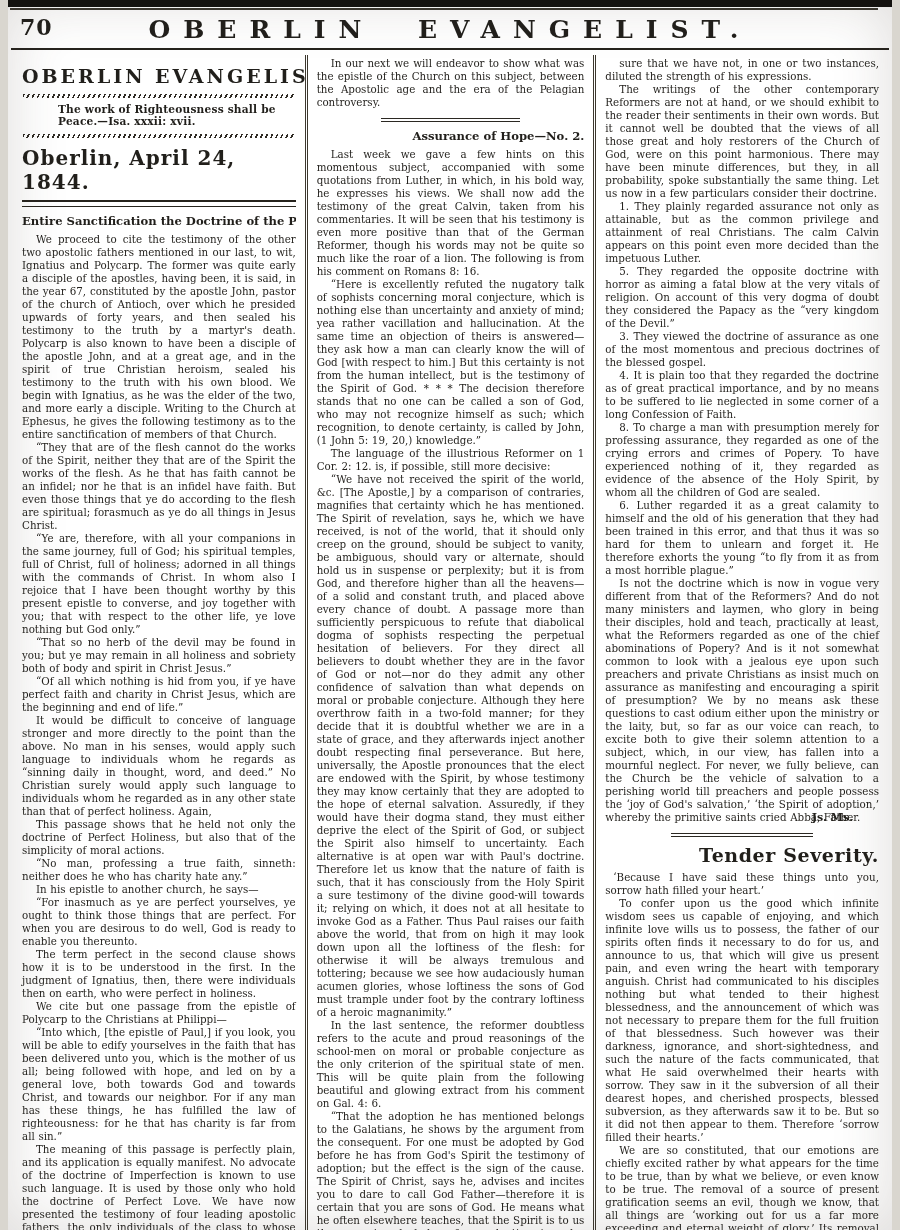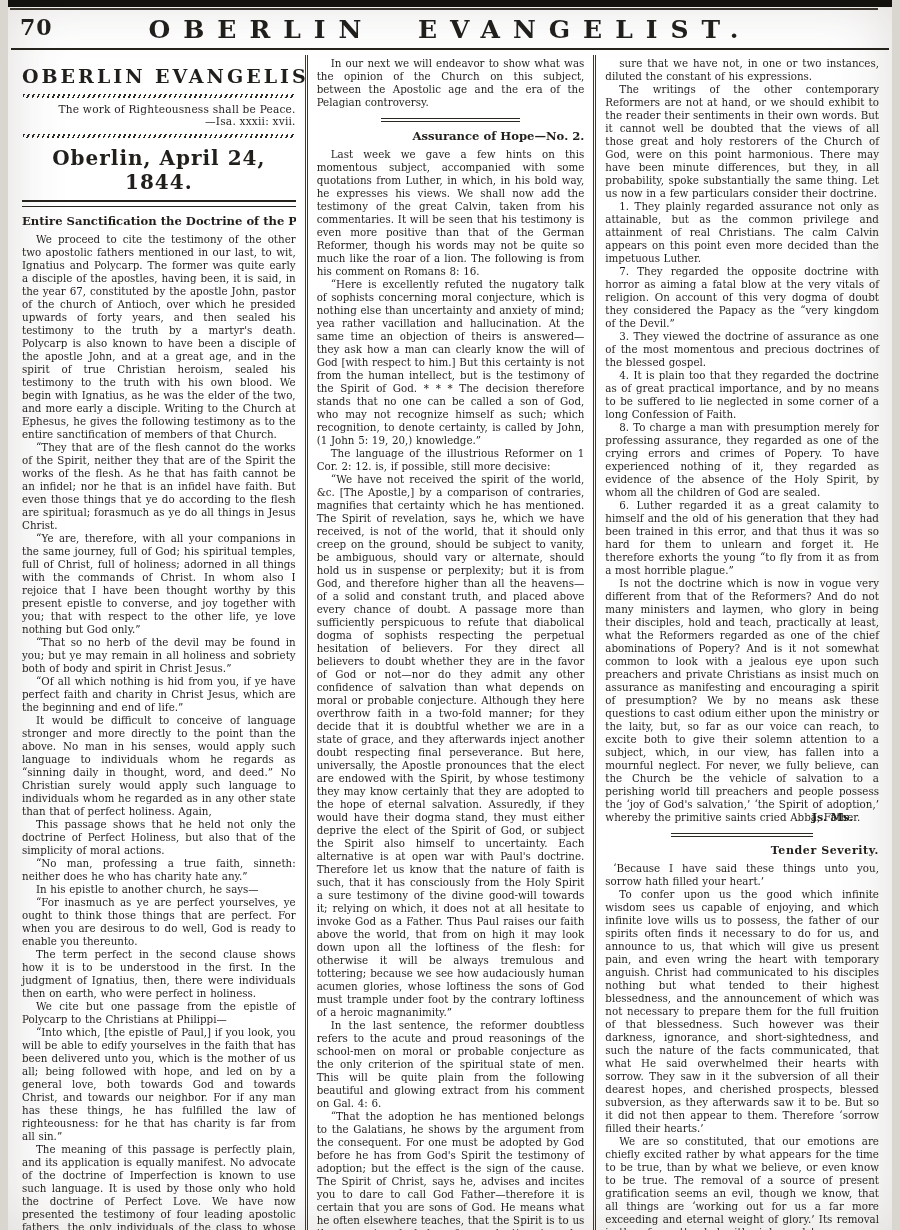--- a/index.html
+++ b/index.html
@@ -20,26 +20,26 @@
   }
   .folio-rule { border-top:2px solid #26231d; margin:2px 3px 0 3px; }
 
   .columns { display:flex; height:1180px; overflow:hidden; padding:5px 4px 0 5px; box-sizing:border-box; }
   .col { width:33.333%; padding:2px 9px 0 9px; box-sizing:border-box; overflow:hidden; }
   .col-mid { border-left:3px double #3c372e; border-right:3px double #3c372e; }
 
   .nameplate { text-align:center; font-size:19px; font-weight:bold; letter-spacing:3px; white-space:nowrap; margin-top:8px; }
   .wavy { height:4px; margin:7px 1px 5px 1px;
     background:repeating-linear-gradient(115deg,#2e2a23 0 1.6px, rgba(0,0,0,0) 1.6px 4.6px); }
-  .motto { text-align:right; font-weight:normal; font-size:10.6px; letter-spacing:0.2px;margin-left:36px; }
-  .dateline { text-align:center; font-weight:bold; font-size:20px; letter-spacing:1px; margin:8px 0 6px 0; }
+  .motto { text-align:left; font-weight:bold; font-size:10.6px; letter-spacing:0.2px;margin-left:36px; }
+  .dateline { text-align:left; font-weight:bold; font-size:20px; letter-spacing:1px; margin:8px 0 6px 0; }
   .double-rule { height:4px; border-top:2px solid #26231d; border-bottom:1px solid #26231d; margin:0 0 7px 0; }
 
   .article-title { font-size:11.6px; font-weight:bold; text-align:right; margin:3px 0 5px 0; white-space:nowrap; overflow:hidden; }
-  .article-title.lg { font-size:11px; letter-spacing:0.6px; }
+  .article-title.lg { font-size:19px; letter-spacing:0.6px; }
 
   .para, .epigraph {
     margin:0; text-indent:14px; text-align:justify;
     font-size:10.3px; line-height:13px; word-spacing:0.4px;
   }
   .epigraph { text-indent:8px; }
   .divider { width:52%; margin:9px auto 7px auto; border-top:1.4px solid #2b2822; border-bottom:1px solid #2b2822; height:2px; }
   .signature { text-align:right; padding-right:26px; font-size:11px; font-weight:bold; margin-top:-13px; }
 </style>
 </head>
@@ -78,40 +78,40 @@
           <p class="para">“For inasmuch as ye are perfect yourselves, ye ought to think those things that are perfect. For when you are desirous to do well, God is ready to enable you thereunto.</p>
           <p class="para">The term perfect in the second clause shows how it is to be understood in the first. In the judgment of Ignatius, then, there were individuals then on earth, who were perfect in holiness.</p>
           <p class="para">We cite but one passage from the epistle of Polycarp to the Christians at Philippi—</p>
           <p class="para">“Into which, [the epistle of Paul,] if you look, you will be able to edify yourselves in the faith that has been delivered unto you, which is the mother of us all; being followed with hope, and led on by a general love, both towards God and towards Christ, and towards our neighbor. For if any man has these things, he has fulfilled the law of righteousness: for he that has charity is far from all sin.”</p>
           <p class="para">The meaning of this passage is perfectly plain, and its application is equally manifest. No advocate of the doctrine of Imperfection is known to use such language. It is used by those only who hold the doctrine of Perfect Love. We have now presented the testimony of four leading apostolic fathers, the only individuals of the class to whose writings we have had access. We find them fully harmonizing in the belief of the doctrine of Perfect Love, with no conflicting testimony. Their testimony therefore, may be taken as a sure indication of the opinions of the Churches in the apostolic age, on this subject—churches among whom these individuals and their epistles were held in such universal and high repute. From these facts, the following conclusions clearly result.</p>
         </div>
     </section>
 
     <section class="col col-mid">
       <div class="body-text">
-          <p class="para">In our next we will endeavor to show what was the opinion of the Church on this subject, between the Apostolic age and the era of the Pelagian controversy.</p>
+          <p class="para">In our next we will endeavor to show what was the epistle of the Church on this subject, between the Apostolic age and the era of the Pelagian controversy.</p>
         </div>
       <div class="divider"></div>
       <h2 class="article-title">Assurance of Hope—No. 2.</h2>
       <div class="body-text">
           <p class="para">Last week we gave a few hints on this momentous subject, accompanied with some quotations from Luther, in which, in his bold way, he expresses his views. We shall now add the testimony of the great Calvin, taken from his commentaries. It will be seen that his testimony is even more positive than that of the German Reformer, though his words may not be quite so much like the roar of a lion. The following is from his comment on Romans 8: 16.</p>
           <p class="para">“Here is excellently refuted the nugatory talk of sophists concerning moral conjecture, which is nothing else than uncertainty and anxiety of mind; yea rather vacillation and hallucination. At the same time an objection of theirs is answered—they ask how a man can clearly know the will of God [with respect to him.] But this certainty is not from the human intellect, but is the testimony of the Spirit of God.  *  *  *  The decision therefore stands that no one can be called a son of God, who may not recognize himself as such; which recognition, to denote certainty, is called by John, (1 John 5: 19, 20,) knowledge.”</p>
           <p class="para">The language of the illustrious Reformer on 1 Cor. 2: 12. is, if possible, still more decisive:</p>
           <p class="para">“We have not received the spirit of the world, &amp;c. [The Apostle,] by a comparison of contraries, magnifies that certainty which he has mentioned. The Spirit of revelation, says he, which we have received, is not of the world, that it should only creep on the ground, should be subject to vanity, be ambiguous, should vary or alternate, should hold us in suspense or perplexity; but it is from God, and therefore higher than all the heavens—of a solid and constant truth, and placed above every chance of doubt. A passage more than sufficiently perspicuous to refute that diabolical dogma of sophists respecting the perpetual hesitation of believers. For they direct all believers to doubt whether they are in the favor of God or not—nor do they admit any other confidence of salvation than what depends on moral or probable conjecture. Although they here overthrow faith in a two-fold manner; for they decide that it is doubtful whether we are in a state of grace, and they afterwards inject another doubt respecting final perseverance. But here, universally, the Apostle pronounces that the elect are endowed with the Spirit, by whose testimony they may know certainly that they are adopted to the hope of eternal salvation. Assuredly, if they would have their dogma stand, they must either deprive the elect of the Spirit of God, or subject the Spirit also himself to uncertainty. Each alternative is at open war with Paul's doctrine. Therefore let us know that the nature of faith is such, that it has consciously from the Holy Spirit a sure testimony of the divine good-will towards it; relying on which, it does not at all hesitate to invoke God as a Father. Thus Paul raises our faith above the world, that from on high it may look down upon all the loftiness of the flesh: for otherwise it will be always tremulous and tottering; because we see how audaciously human acumen glories, whose loftiness the sons of God must trample under foot by the contrary loftiness of a heroic magnanimity.”</p>
           <p class="para">In the last sentence, the reformer doubtless refers to the acute and proud reasonings of the school-men on moral or probable conjecture as the only criterion of the spiritual state of men. This will be quite plain from the following beautiful and glowing extract from his comment on Gal. 4: 6.</p>
           <p class="para">“That the adoption he has mentioned belongs to the Galatians, he shows by the argument from the consequent. For one must be adopted by God before he has from God's Spirit the testimony of adoption; but the effect is the sign of the cause. The Spirit of Christ, says he, advises and incites you to dare to call God Father—therefore it is certain that you are sons of God. He means what he often elsewhere teaches, that the Spirit is to us the earnest and pledge of our adoption, in order that we may be certainly persuaded of the fatherly feelings of God towards us. But some one will object—Do not wicked men also break forth into such fool-hardiness as to boast that God is their Father. I answer that Paul does not here speak of empty boasting, nor of what each one may arrogate to himself by his own spirit; but he speaks of the testimony of a pious conscience which follows regeneration. Therefore this argument can be of force only among believers, because reprobates have no experience of this certainty, as even the Lord Himself testifies, [Jn. 14: 17.] The Spirit of truth, says he, whom the world cannot receive because it knoweth Him not. And this the words of Paul imply—God hath sent forth into your hearts. For He did not wish to teach what they themselves dare [to think] with the judgment of the flesh, but what God testifies within in the heart by his Spirit. The Spirit of God's Son, is a designation that better suits the scope of the passage than any other epithet he could have employed; for we are for this reason sons, because we are endowed with the same Spirit that dwells in his only Son. But mark, that Paul attributes this in common to all Christians, as indeed there is no faith where there is not this pledge of the divine love towards us. Hence appears what kind of Christianity is in the Papacy, where they charge any one with impious presumption who says he has the Spirit of God. For they imagine a faith without the Spirit of God, and without certainty. This one dogma is a striking proof that the Devil, the father of unbelief, reigns in all the schools of the Papists. I confess indeed, that the schoolmen, when they bid consciences fluctuate in perpetual doubt, teach nothing but what the judgment of nature dictates. On which account we must fix in our mind the more diligently this doctrine of Paul, that no one is a Christian, but he, who, taught by the tutorship of the Holy Spirit, invokes God as Father—Crying—I think Paul used this participle for the purpose of expressing greater confidence; for doubt does not suffer us to speak boldly, but holds the jaws as it were, firmly pressed together, so that half broken words can hardly escape from a stammering tongue. Crying, on the contrary, is an indication of security and unwavering confidence.”</p>
         </div>
     </section>
 
     <section class="col col-right">
       <div class="body-text">
-          <p class="para">sure that we have not, in one or two instances, diluted the constant of his expressions.</p>
+          <p class="para">sure that we have not, in one or two instances, diluted the strength of his expressions.</p>
           <p class="para">The writings of the other contemporary Reformers are not at hand, or we should exhibit to the reader their sentiments in their own words. But it cannot well be doubted that the views of all those great and holy restorers of the Church of God, were on this point harmonious. There may have been minute differences, but they, in all probability, spoke substantially the same thing. Let us now in a few particulars consider their doctrine.</p>
           <p class="para">1. They plainly regarded assurance not only as attainable, but as the common privilege and attainment of real Christians. The calm Calvin appears on this point even more decided than the impetuous Luther.</p>
-          <p class="para">7. They regarded the opposite doctrine with horror as aiming a fatal blow at the very vitals of religion. On account of this very dogma of doubt they considered the Papacy as the “very kingdom of the Devil.”</p>
+          <p class="para">5. They regarded the opposite doctrine with horror as aiming a fatal blow at the very vitals of religion. On account of this very dogma of doubt they considered the Papacy as the “very kingdom of the Devil.”</p>
           <p class="para">3. They viewed the doctrine of assurance as one of the most momentous and precious doctrines of the blessed gospel.</p>
           <p class="para">4. It is plain too that they regarded the doctrine as of great practical importance, and by no means to be suffered to lie neglected in some corner of a long Confession of Faith.</p>
           <p class="para">8. To charge a man with presumption merely for professing assurance, they regarded as one of the crying errors and crimes of Popery. To have experienced nothing of it, they regarded as evidence of the absence of the Holy Spirit, by whom all the children of God are sealed.</p>
           <p class="para">6. Luther regarded it as a great calamity to himself and the old of his generation that they had been trained in this error, and that thus it was so hard for them to unlearn and forget it. He therefore exhorts the young “to fly from it as from a most horrible plague.”</p>
           <p class="para">Is not the doctrine which is now in vogue very different from that of the Reformers? And do not many ministers and laymen, who glory in being their disciples, hold and teach, practically at least, what the Reformers regarded as one of the chief abominations of Popery? And is it not somewhat common to look with a jealous eye upon such preachers and private Christians as insist much on assurance as manifesting and encouraging a spirit of presumption? We by no means ask these questions to cast odium either upon the ministry or the laity, but, so far as our voice can reach, to excite both to give their solemn attention to a subject, which, in our view, has fallen into a mournful neglect. For never, we fully believe, can the Church be the vehicle of salvation to a perishing world till preachers and people possess the ‘joy of God's salvation,’ ‘the Spirit of adoption,’ whereby the primitive saints cried Abba, Father.</p>
         </div>
       <div class="signature">Js. Ms.</div>
       <div class="divider"></div>
       <h2 class="article-title lg">Tender Severity.</h2>
       <p class="epigraph">‘Because I have said these things unto you, sorrow hath filled your heart.’</p>

